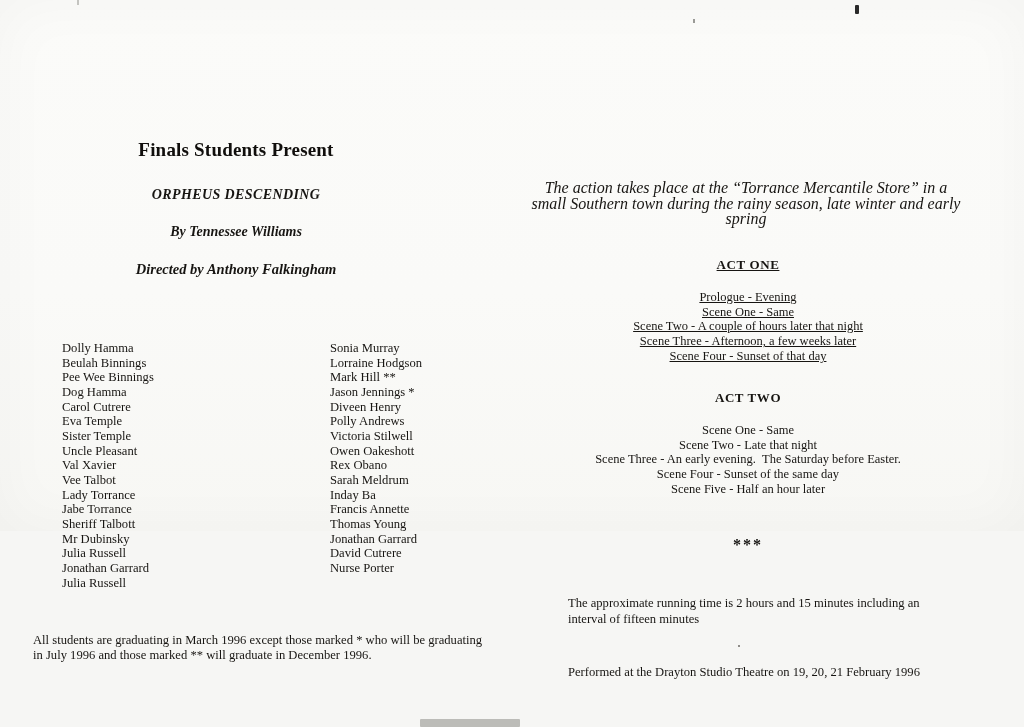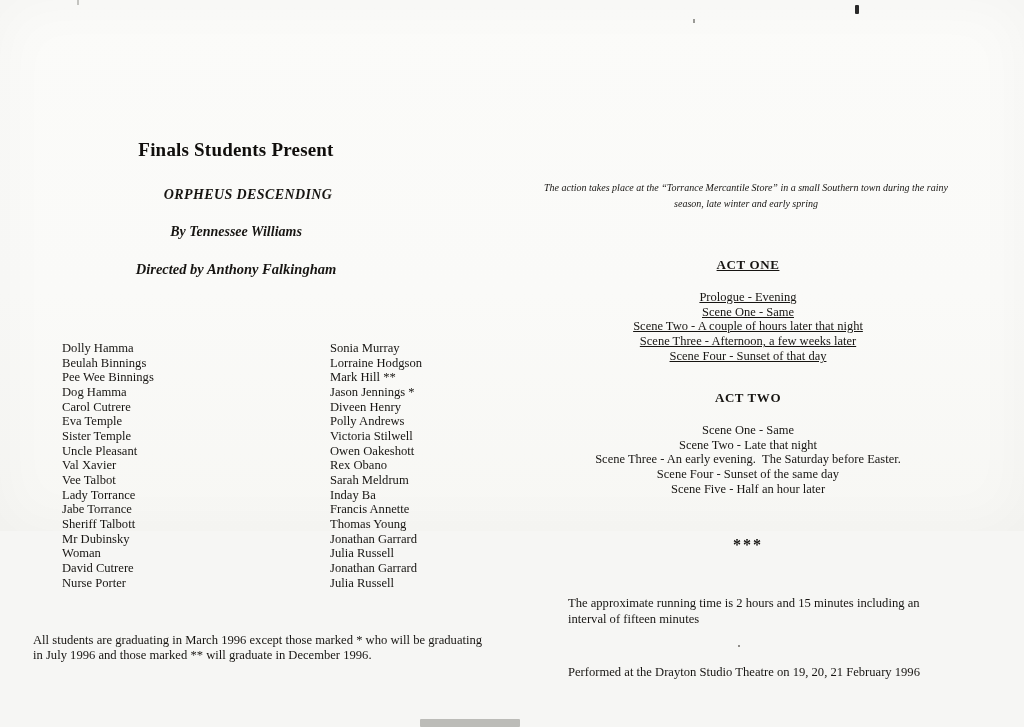--- a/index.html
+++ b/index.html
@@ -9,38 +9,38 @@
     font-family:"Liberation Serif", serif;
     color:#171512;
   }
   .scan{
     position:relative;width:1024px;height:531px;
     background:linear-gradient(180deg,#fbfbf9 0%,#fafaf8 55%,#f7f7f4 100%);
     box-shadow:inset 0 0 60px rgba(0,0,0,0.03);
   }
   .presenter{position:absolute;left:0;top:139px;width:472px;text-align:center;
     font-size:19px;font-weight:bold;letter-spacing:.2px;color:#100e0c;}
-  .play-title{position:absolute;left:12px;top:187px;width:472px;text-align:center;
+  .play-title{position:absolute;left:0;top:187px;width:472px;text-align:center;
     font-size:14px;font-weight:bold;font-style:italic;letter-spacing:.4px;}
   .play-author{position:absolute;left:0;top:224px;width:472px;text-align:center;
     font-size:14px;font-weight:bold;font-style:italic;}
   .play-director{position:absolute;left:0;top:261px;width:472px;text-align:center;
     font-size:14.5px;font-weight:bold;font-style:italic;}
   .cast-heading{position:absolute;left:0;top:295px;width:472px;text-align:center;
     font-size:12.5px;letter-spacing:.4px;}
   .cast-grid{
     position:absolute;left:62px;top:341px;width:400px;
     display:grid;grid-template-columns:268px auto;
     font-size:12.6px;line-height:14.65px;
   }
   .grad-note{position:absolute;left:33px;top:633px;width:452px;
     font-size:12.6px;line-height:15.2px;}
   
   .setting{position:absolute;left:528px;top:180px;width:436px;text-align:center;
-    font-style:italic;font-size:10px;line-height:15.5px;}
+    font-style:italic;font-size:16px;line-height:15.5px;}
   .act-block{position:absolute;left:530px;width:436px;text-align:center;}
   .act-one{top:257px;text-decoration:underline;}
   .act-two{top:390px;}
   .act-heading{font-size:13px;font-weight:bold;letter-spacing:.6px;margin:0 0 17px 0;}
   .scene-line{font-size:12.5px;line-height:14.7px;white-space:pre-wrap;}
   .divider{position:absolute;left:530px;top:536px;width:436px;text-align:center;
     font-size:16px;font-weight:bold;letter-spacing:2px;}
   .running-time{position:absolute;left:568px;top:596px;width:392px;
     font-size:12.6px;line-height:15.5px;}
   .performance{position:absolute;left:568px;top:653px;width:400px;font-size:12.6px;margin-top:12px;}
@@ -99,21 +99,20 @@
 
       <div class="cast-role">Jabe Torrance</div>
       <div class="cast-actor">Francis Annette</div>
 
       <div class="cast-role">Sheriff Talbott</div>
       <div class="cast-actor">Thomas Young</div>
 
       <div class="cast-role">Mr Dubinsky</div>
       <div class="cast-actor">Jonathan Garrard</div>
 
-      <div class="cast-role">Woman</div>
       <div class="cast-actor">Julia Russell</div>
 
       <div class="cast-role">David Cutrere</div>
       <div class="cast-actor">Jonathan Garrard</div>
 
       <div class="cast-role">Nurse Porter</div>
       <div class="cast-actor">Julia Russell</div>
     </div>
 
   <div class="grad-note">All students are graduating in March 1996 except those marked * who will be graduating in July 1996 and those marked ** will graduate in December 1996.</div>

